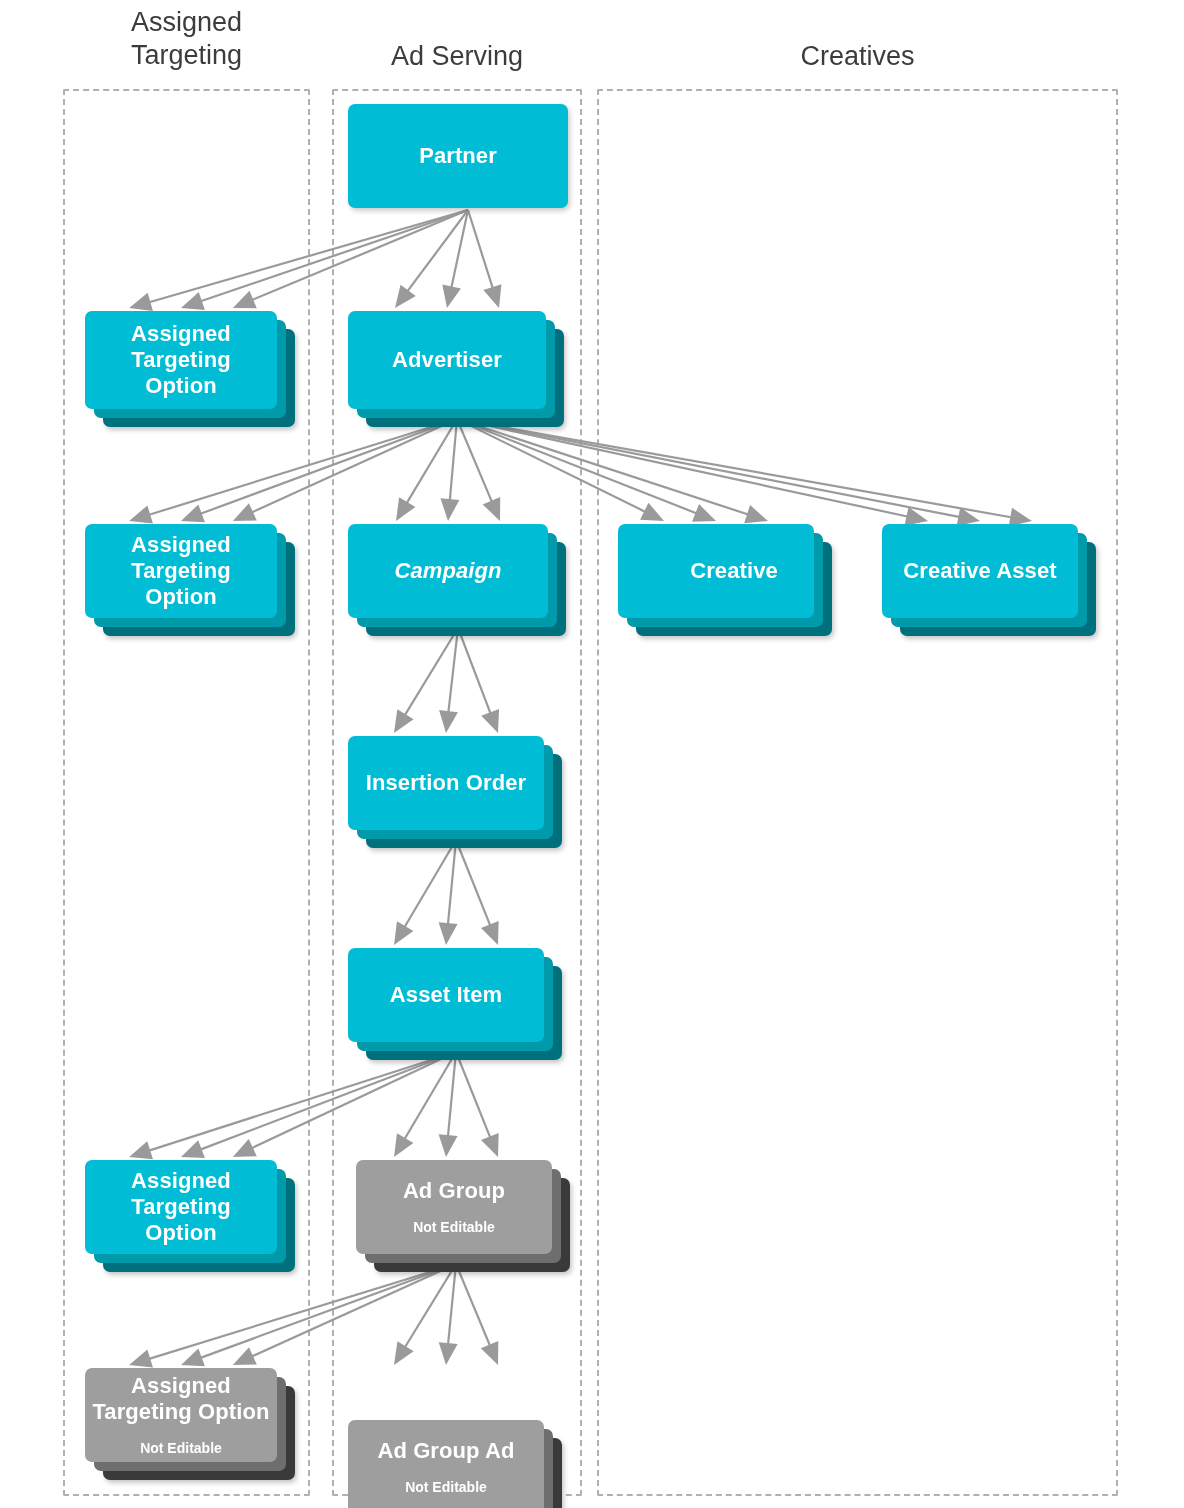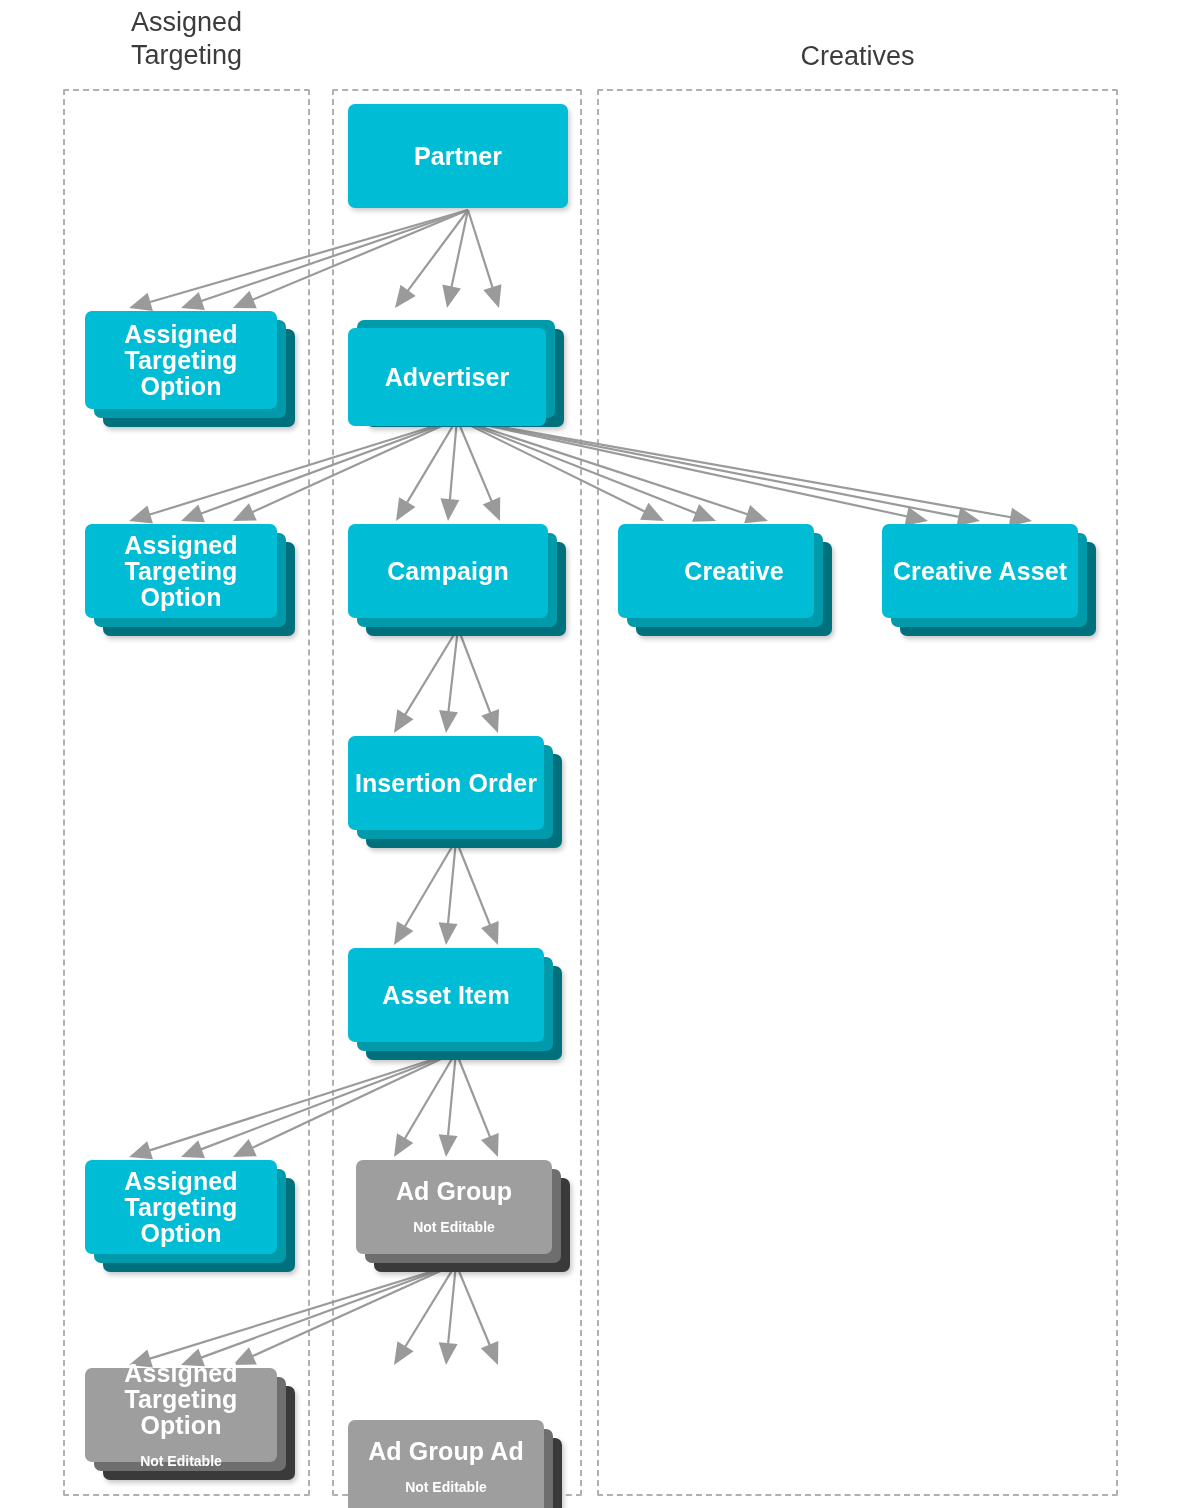--- a/index.html
+++ b/index.html
@@ -70,21 +70,21 @@
     box-sizing: border-box;
     display: flex;
     flex-direction: column;
     align-items: center;
     justify-content: center;
     text-align: center;
     color: #ffffff;
   }
   .face .title {
     font-weight: bold;
-    font-size: 25px;
+    font-size: 22px;
     line-height: 26px;
     letter-spacing: 0.1px;
     white-space: pre-line;
   }
   .face .subtitle {
     font-weight: bold;
     font-size: 14px;
     line-height: 18px;
     margin-top: 14px;
   }
@@ -92,20 +92,21 @@
     box-shadow: 2px 3px 5px rgba(0,0,0,0.20);
   }
 </style>
 </head>
 <body>
 
 <div id="canvas">
 
   <div class="col-header" style="left:63px; top:6px; width:247px;">Assigned
 Targeting</div>
+  <div class="col-header" style="left:332px; top:40px; width:250px;">Ad Serving</div>
   <div class="col-header" style="left:597px; top:40px; width:521px;">Creatives</div>
 
   <div class="col-group" style="left:63px; top:89px; width:247px; height:1407px;"></div>
   <div class="col-group" style="left:332px; top:89px; width:250px; height:1407px;"></div>
   <div class="col-group" style="left:597px; top:89px; width:521px; height:1407px;"></div>
 
   <svg id="arrows" viewBox="0 0 1184 1508" xmlns="http://www.w3.org/2000/svg">
       <line x1="468" y1="210" x2="148.37257603214698" y2="302.44329934142837" stroke="#9A9A9A" stroke-width="2.2"></line>
       <polygon points="129.16,308 147.65440082254017,292.76165566030136 152.93326644818322,311.01360289084107" fill="#9A9A9A"></polygon>
       <line x1="468" y1="210" x2="199.9269971213599" y2="301.53712293416976" stroke="#9A9A9A" stroke-width="2.2"></line>
@@ -191,34 +192,34 @@
         <div class="layer" style="left: 9px; top: 9px; width: 192px; height: 98px; background: rgb(0, 154, 170);"></div>
         <div class="face" style="width: 192px; height: 98px; background: rgb(0, 188, 212);">
           <div class="title">Assigned
 Targeting
 Option</div>
         </div>
       </div>
       <div class="node" style="left: 348px; top: 311px; width: 216px; height: 116px;">
         <div class="layer l3" style="left: 18px; top: 18px; width: 198px; height: 98px; background: rgb(0, 112, 125);"></div>
         <div class="layer" style="left: 9px; top: 9px; width: 198px; height: 98px; background: rgb(0, 154, 170);"></div>
-        <div class="face" style="width: 198px; height: 98px; background: rgb(0, 188, 212); margin-top: 17px;">
+        <div class="face" style="width: 198px; height: 98px; background: rgb(0, 188, 212);">
           <div class="title">Advertiser</div>
         </div>
       </div>
       <div class="node" style="left: 85px; top: 524px; width: 210px; height: 112px;">
         <div class="layer l3" style="left: 18px; top: 18px; width: 192px; height: 94px; background: rgb(0, 112, 125);"></div>
         <div class="layer" style="left: 9px; top: 9px; width: 192px; height: 94px; background: rgb(0, 154, 170);"></div>
         <div class="face" style="width: 192px; height: 94px; background: rgb(0, 188, 212);">
           <div class="title">Assigned
 Targeting
 Option</div>
         </div>
       </div>
-      <div class="node" style="left: 348px; top: 524px; width: 218px; height: 112px;">
+      <div class="node" style="left: 348px; top: 524px; width: 218px; height: 112px; font-style: italic;">
         <div class="layer l3" style="left: 18px; top: 18px; width: 200px; height: 94px; background: rgb(0, 112, 125);"></div>
         <div class="layer" style="left: 9px; top: 9px; width: 200px; height: 94px; background: rgb(0, 154, 170);"></div>
         <div class="face" style="width: 200px; height: 94px; background: rgb(0, 188, 212);">
           <div class="title">Campaign</div>
         </div>
       </div>
       <div class="node" style="left: 618px; top: 524px; width: 214px; height: 112px;">
         <div class="layer l3" style="left: 18px; top: 18px; width: 196px; height: 94px; background: rgb(0, 112, 125);"></div>
         <div class="layer" style="left: 9px; top: 9px; width: 196px; height: 94px; background: rgb(0, 154, 170);"></div>
         <div class="face" style="width: 196px; height: 94px; background: rgb(0, 188, 212); padding-left: 36px;">

